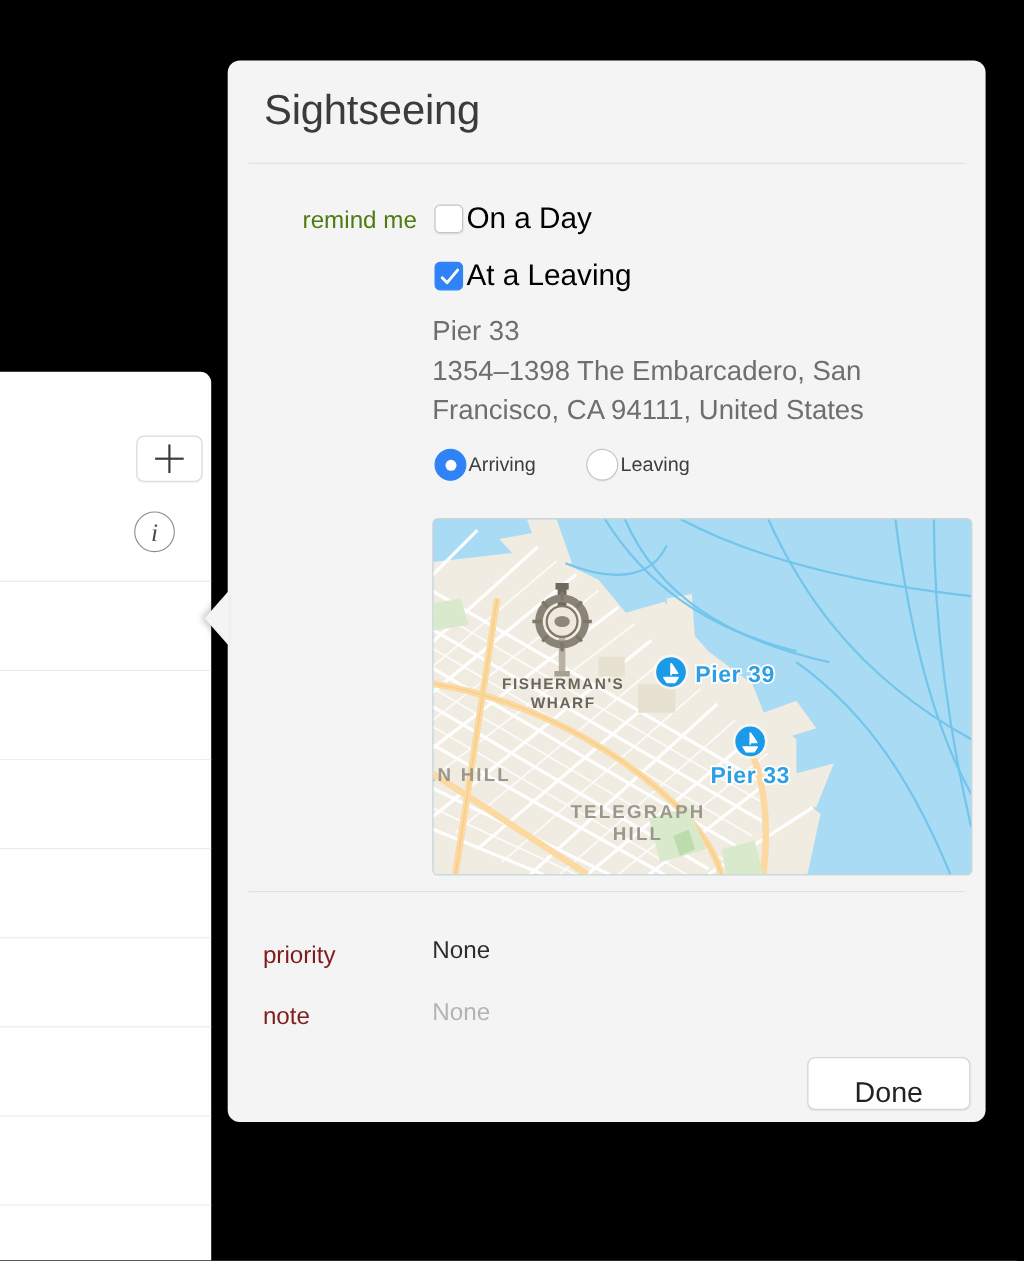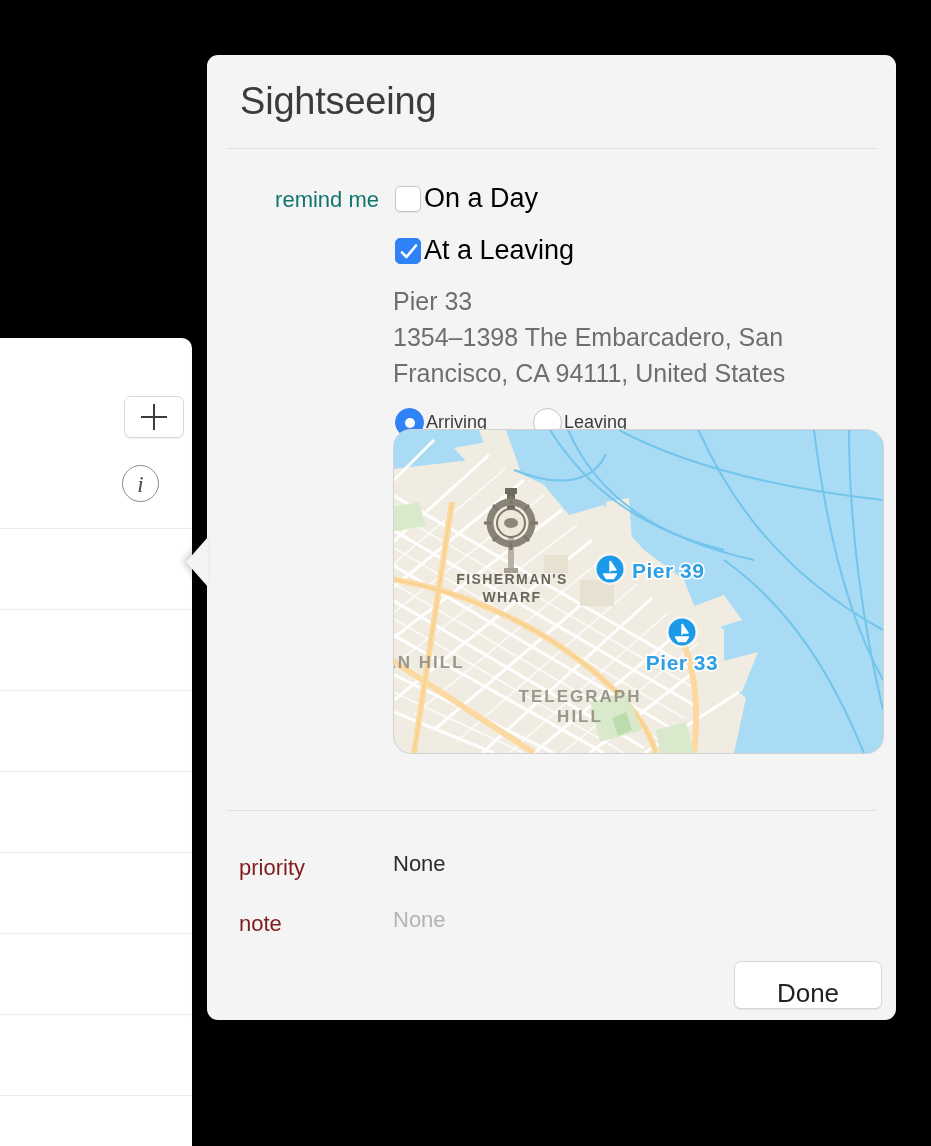--- a/index.html
+++ b/index.html
@@ -144,21 +144,21 @@
   #divider-bottom { top: 755px; }
 
   
   #remind-label {
     position: absolute;
     left: 32px;
     top: 132px;
     width: 140px;
     text-align: right;
     font-size: 22px;
-    color: #0f766e;
+    color: #4d7c0f;
     white-space: nowrap;
   }
 
   .checkbox-row {
     position: absolute;
     left: 188px;
     display: flex;
     align-items: center;
   }
   #row-on-a-day  { top: 128px; }
@@ -240,25 +240,25 @@
     color: #3d3d3d;
     margin-left: 2px;
     white-space: nowrap;
   }
   #radio-gap { width: 46px; }
 
   
   #map {
     position: absolute;
     left: 186px;
-    top: 374px;
+    top: 416px;
     width: 491px;
     height: 325px;
     border: 1px solid #d2d2d2;
-    border-radius: 18px;
+    border-radius: 5px;
     overflow: hidden;
     background: #aadcf5;
     box-sizing: border-box;
     cursor: default;
   }
   #map svg { display: block; }
 
   
   .field-label {
     position: absolute;

